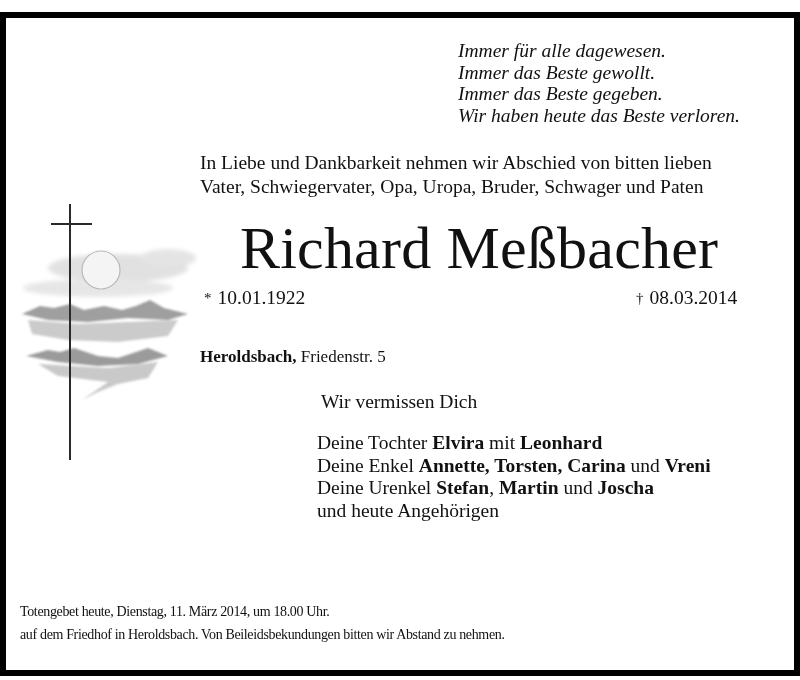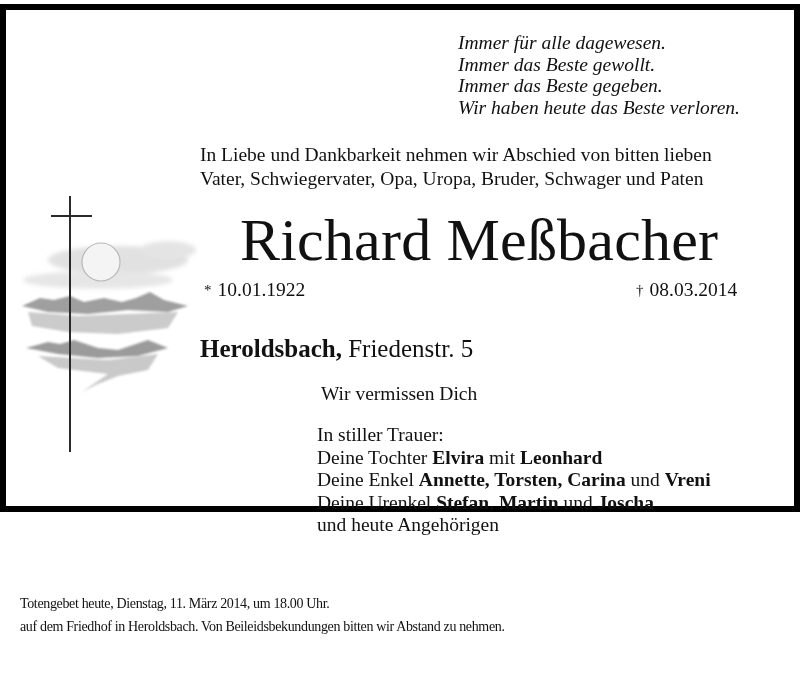--- a/index.html
+++ b/index.html
@@ -1,31 +1,31 @@
 <!DOCTYPE html>
 <html><head>
   <meta charset="utf-8">
   <style>
     html, body { margin: 0; padding: 0; background: #fff; }
     body { width: 800px; height: 680px; overflow: hidden; }
     .frame {
-      position: absolute; left: 0; top: 4px;
-      width: 800px; height: 508px; box-sizing: border-box;
+      position: absolute; left: 0; top: 12px;
+      width: 800px; height: 664px; box-sizing: border-box;
       border: 6px solid #000; background: #fff;
       font-family: "Liberation Serif", "DejaVu Serif", serif;
       color: #111;
     }
     .abs { position: absolute; white-space: nowrap; }
     .poem { left: 452px; top: 22px; font-style: italic; font-size: 19.5px; line-height: 21.5px; }
     .intro { left: 194px; top: 133px; font-size: 19.5px; line-height: 24px; }
     .name { left: 234px; top: 195px; font-size: 60px; line-height: 70px; letter-spacing: 0.2px; }
     .born { left: 198px; top: 268px; font-size: 19.5px; line-height: 24px; }
     .died { left: 630px; top: 268px; font-size: 19.5px; line-height: 24px; }
     .sym { font-size: 15px; margin-right: 6px; display: inline-block; vertical-align: 1px; }
-    .addr { left: 194px; top: 327px; font-size: 25px; line-height: 24px; }
+    .addr { left: 194px; top: 327px; font-size: 17px; line-height: 24px; }
     .miss { left: 315px; top: 372px; font-size: 19.5px; line-height: 24px; }
     .mourn { left: 311px; top: 414px; font-size: 19.5px; line-height: 22.5px; }
     .footer { left: 14px; top: 583px; font-size: 14px; line-height: 22.5px; letter-spacing: -0.35px; }
     b { font-weight: bold; }
     .art { position: absolute; left: 12px; top: 162px; width: 180px; height: 280px; }
   </style>
 </head>
 <body>
 
 <div class="frame">
@@ -85,21 +85,20 @@
   </div>
 
   <div class="abs addr">
     <b>Heroldsbach,</b>
     <span>Friedenstr. 5</span>
   </div>
 
   <div class="abs miss">Wir vermissen Dich</div>
 
   <div class="abs mourn">
-    <div>In stiller Trauer:</div>
     <div>
       <span>Deine Tochter </span><b>Elvira</b><span> mit </span><b>Leonhard</b>
     </div>
     <div>
       <span>Deine Enkel </span><b>Annette, Torsten, Carina</b><span> und </span><b>Vreni</b>
     </div>
     <div>
       <span>Deine Urenkel </span><b>Stefan</b><span>, </span><b>Martin</b><span> und </span><b>Joscha</b>
     </div>
     <div>und heute Angehörigen</div>

